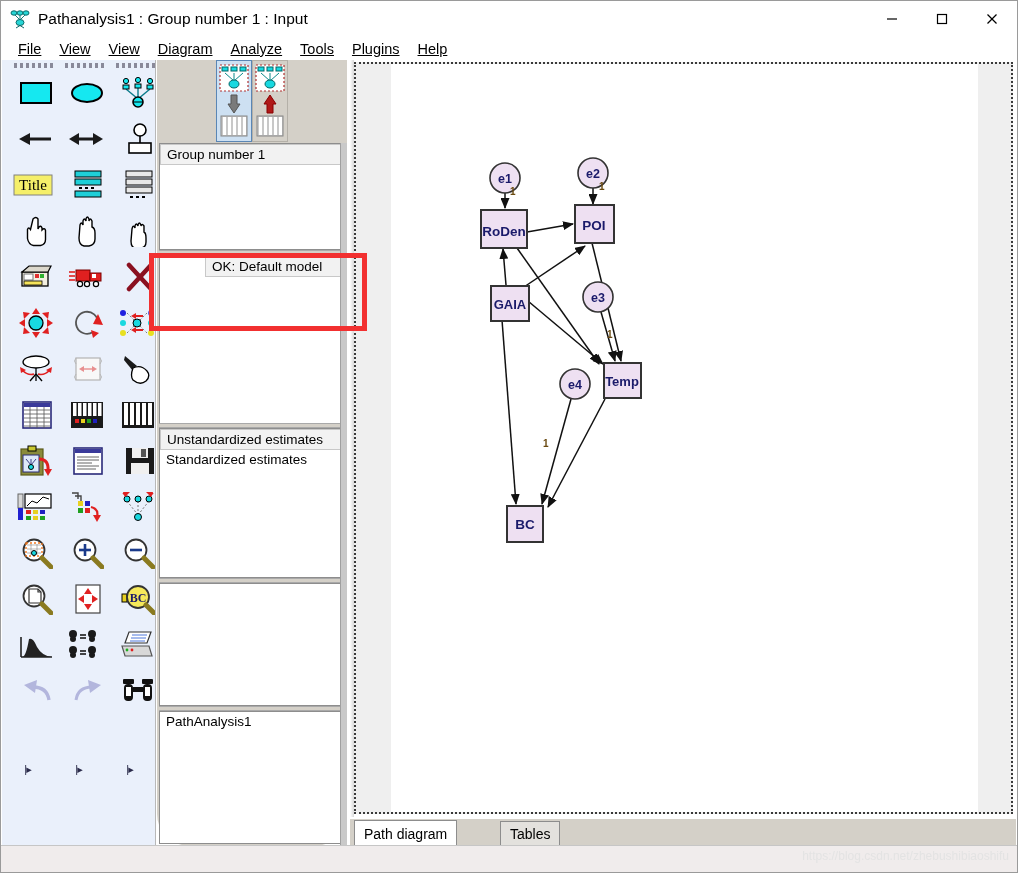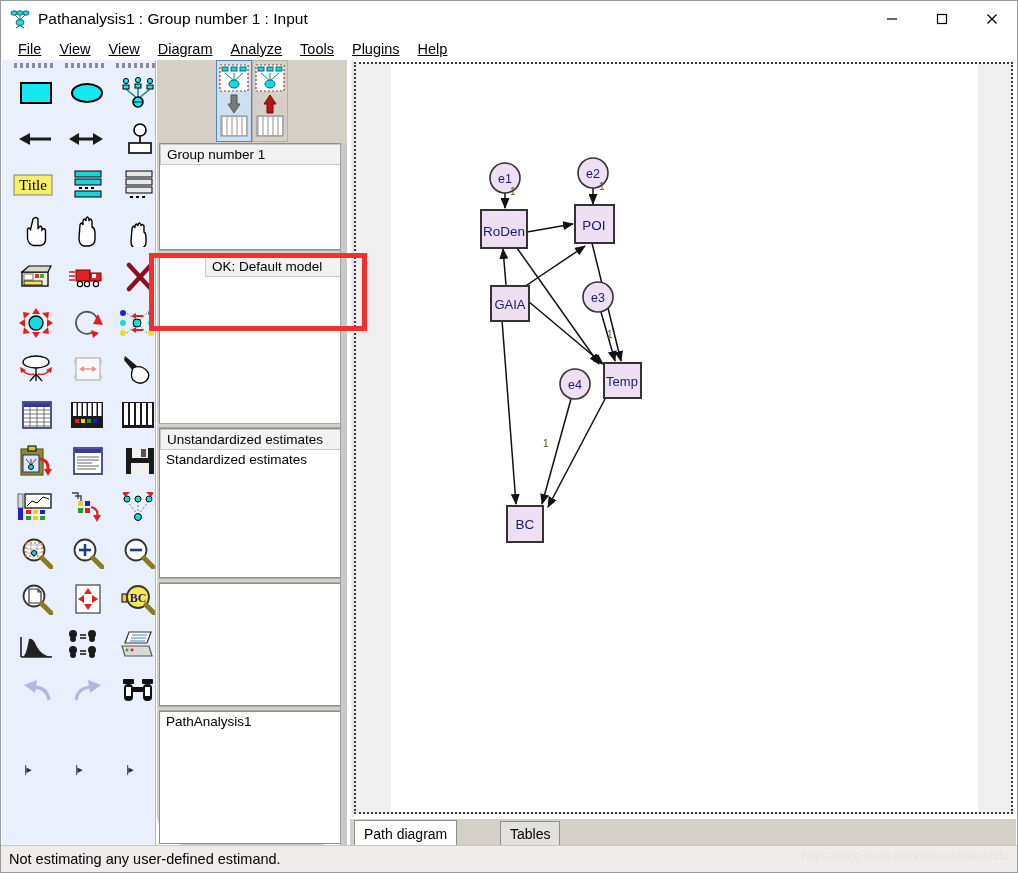--- a/index.html
+++ b/index.html
@@ -158,20 +158,21 @@
   #canvas-frame {
     position: absolute; left: 4px; top: 2px;
     width: 659px; height: 752px;
     border: 2px dotted #3a3a3a;
     background: #efefef;
   }
   #page-white {
     position: absolute; left: 35px; top: 0px;
     width: 587px; height: 748px;
     background: #ffffff;
+    font-weight: bold;
   }
   #diagram-svg { position:absolute; left:0; top:0; }
 
   
   #tabbar {
     position: absolute; left: 349px; top: 818px; width: 666px; height: 28px;
     background: #d4d0c8;
   }
   .tab {
     position: absolute; top: 2px; height: 26px;
@@ -912,17 +913,16 @@
       </div>
     </div>
   </div>
 
   <div id="tabbar">
     <div class="tab active" style="left:4px;">Path diagram</div>
     <div class="tab inactive" style="left:114px;margin-left:36px;">Tables</div>
   </div>
 
   <div id="statusbar">
-    <span id="status-text">Not estimating any user-defined estimand.</span>
     <span id="watermark">https://blog.csdn.net/zhebushibiaoshifu</span>
   </div>
 
 </div>
 
 </body></html>

